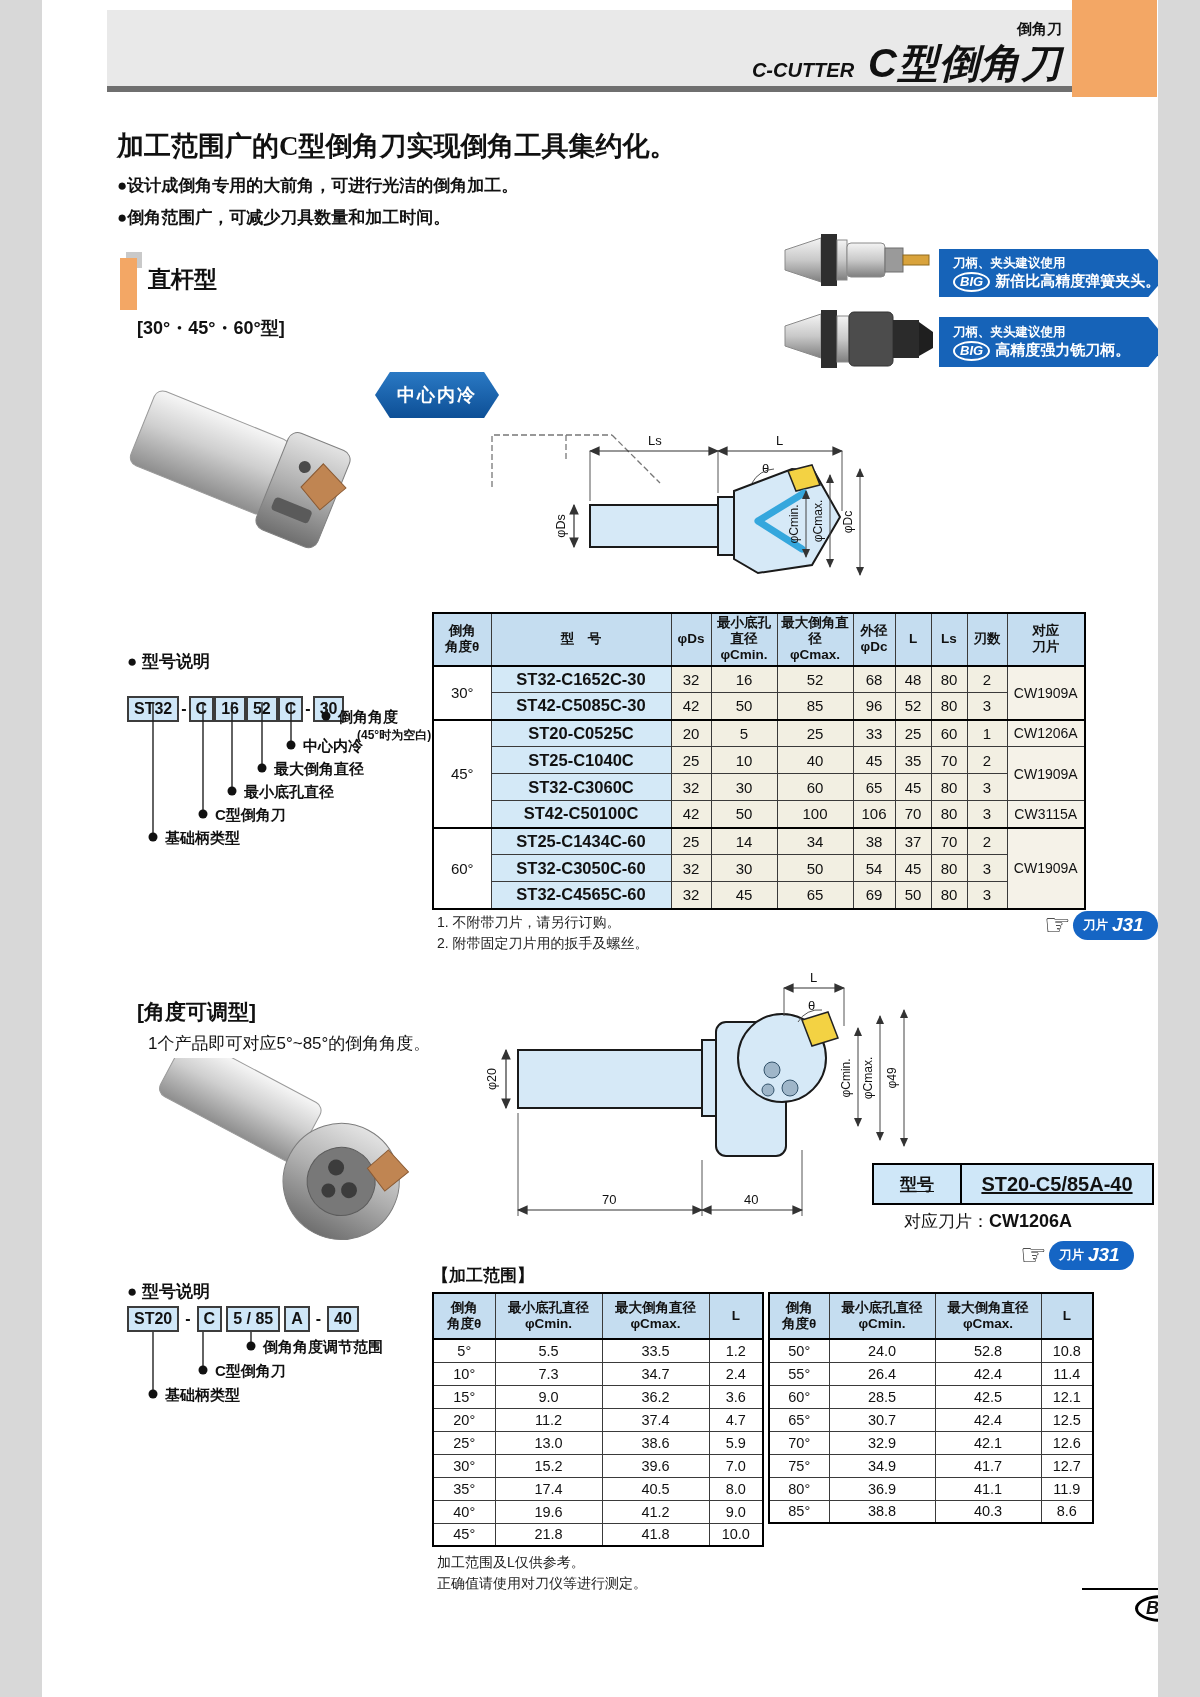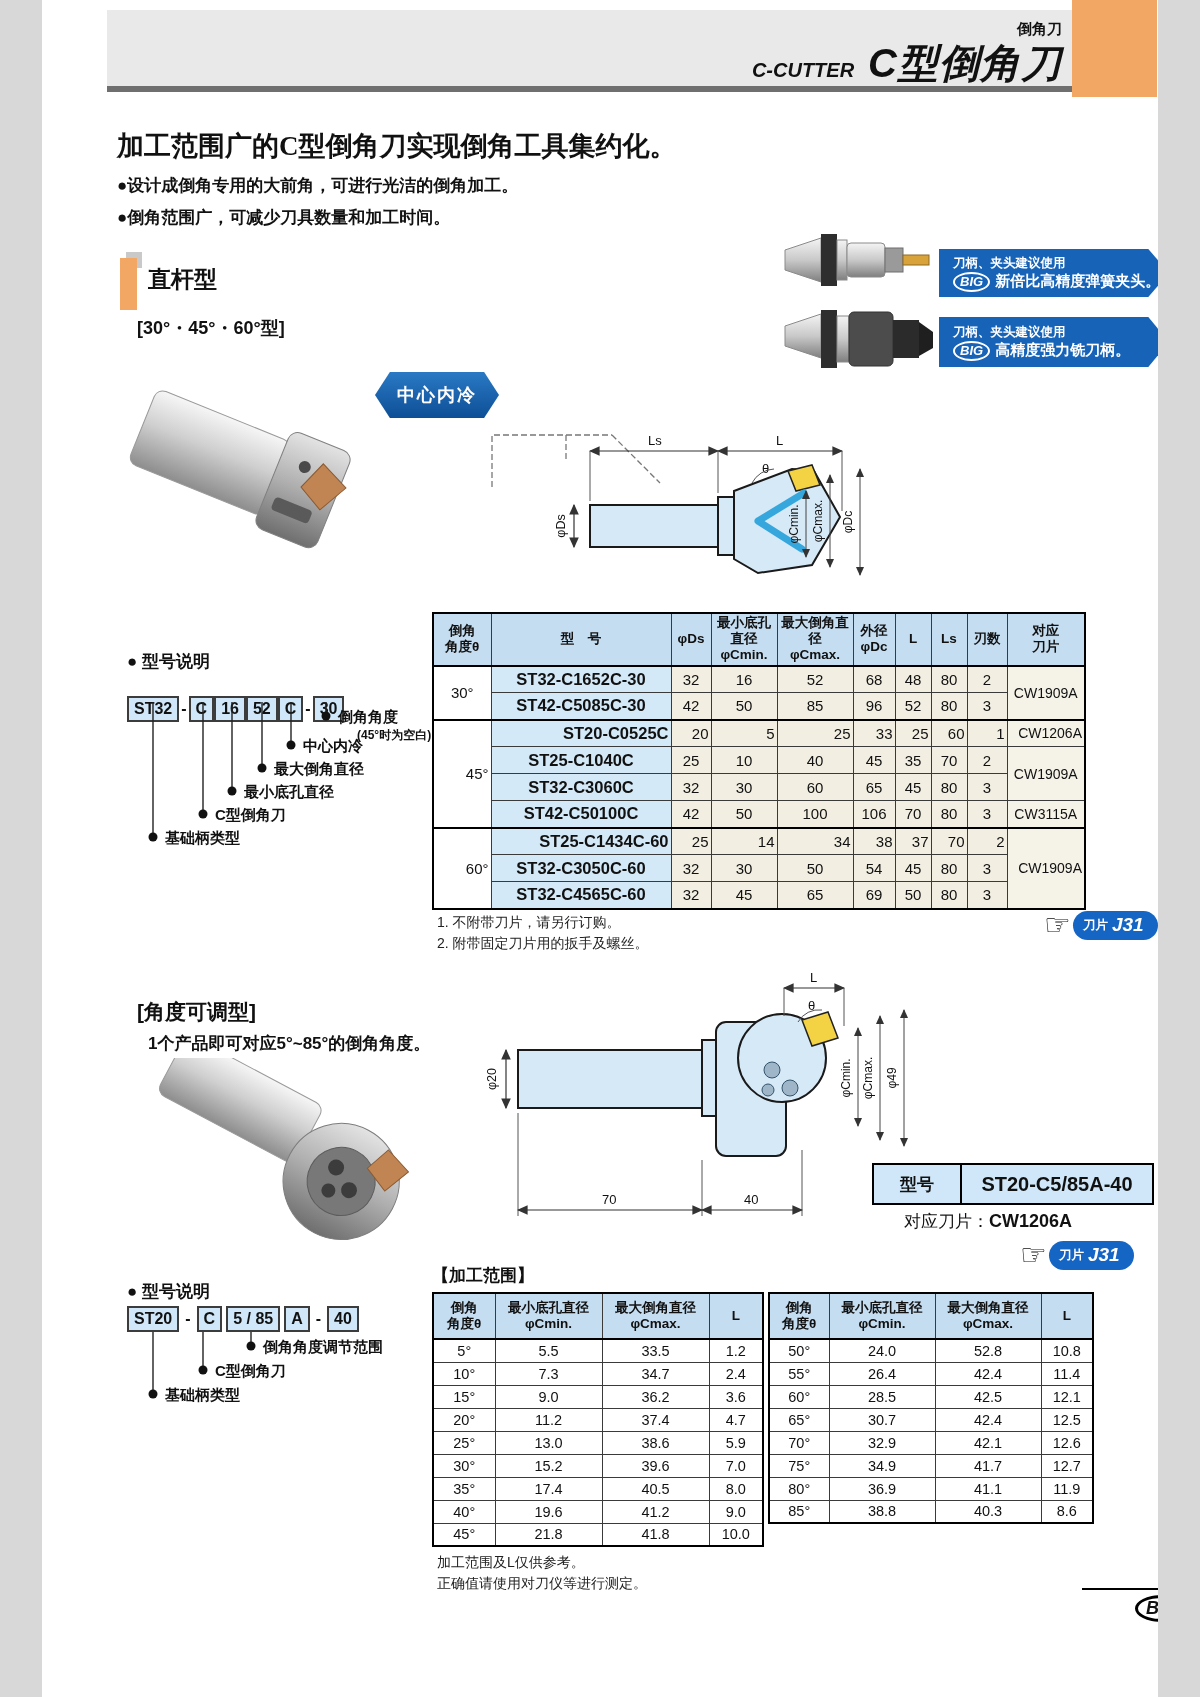--- a/index.html
+++ b/index.html
@@ -46,43 +46,43 @@
   .legend-label{font-size:15px;font-weight:bold;}
   .legend-sub{font-size:12px;font-weight:bold;margin-left:17px;}
 
   
   table.t{border-collapse:collapse;table-layout:fixed;border:2.5px solid #000;background:#fff;}
   table.t th{background:#c5ddf0;border:1px solid #3a3a3a;font-weight:bold;padding:1px 0;vertical-align:middle;}
   table.t td{border:1px solid #3a3a3a;text-align:center;vertical-align:middle;padding:0 2px;}
   table.t thead tr{border-bottom:2.5px solid #000;height:46px;}
   .th-line{font-size:13.5px;line-height:1.2;text-align:center;}
   #main-table tbody tr{height:27px;}
-  #main-table tr.grp td{border-top:2.5px solid #000;text-align:right;}
+  #main-table tr.grp td{border-top:2.5px solid #000;}
   .model-cell{background:#d4e9f7;font-weight:bold;font-size:16.5px;}
   .num-cell{background:#f2efe2;font-size:15px;}
   .angle-cell{background:#fff;font-size:15px;}
   .insert-cell{background:#f5f2e8;font-size:14px;}
   .range tbody tr{height:23px;}
   .num-cell2{background:#fff;font-size:14.5px;}
   .angle-cell2{background:#fff;font-size:14.5px;}
 
   .note{font-size:14px;color:#222;line-height:1.5;}
 
   
   .jbtn{display:flex;align-items:center;gap:2px;}
   .hand{font-size:30px;line-height:30px;}
   .pill{background:#1565c4;color:#fff;border-radius:15px;height:29px;display:flex;align-items:center;
         padding:0 14px 0 10px;gap:4px;}
   .pill .small{font-size:12.5px;font-weight:bold;}
   .pill .code{font-size:19px;font-weight:bold;font-style:italic;}
 
   
   .adj-title{left:95px;top:998px;font-size:21px;font-weight:bold;}
-  .adj-desc{left:106px;top:1032px;font-size:17px;font-weight:bold;}
-  .model-box{left:830px;top:1163px;width:278px;height:38px;border:2.5px solid #000;display:flex;background:#cfe7f8;}
+  .adj-desc{left:106px;top:1032px;font-size:17px;}
+  .model-box{left:830px;top:1163px;width:278px;height:38px;border:2.5px solid #000;display:flex;background:#cfe7f8;text-decoration:underline;}
   .model-box .lbl{width:86px;border-right:2px solid #000;display:flex;align-items:center;justify-content:center;
                   font-size:17px;font-weight:bold;}
   .model-box .val{flex:1;display:flex;align-items:center;justify-content:center;font-size:20px;font-weight:bold;}
   .insert-line{left:862px;top:1210px;font-size:17px;}
   .insert-line b{font-size:18px;}
 
   
   .j-tab{left:1176px;top:1272px;width:24px;height:38px;background:#f3a765;color:#fff;font-weight:bold;font-size:17px;
          display:flex;align-items:center;justify-content:center;border-radius:5px 0 0 5px;}
   .v-text{left:1180px;top:1320px;writing-mode:vertical-rl;font-size:12.5px;letter-spacing:3px;color:#333;height:230px;}

